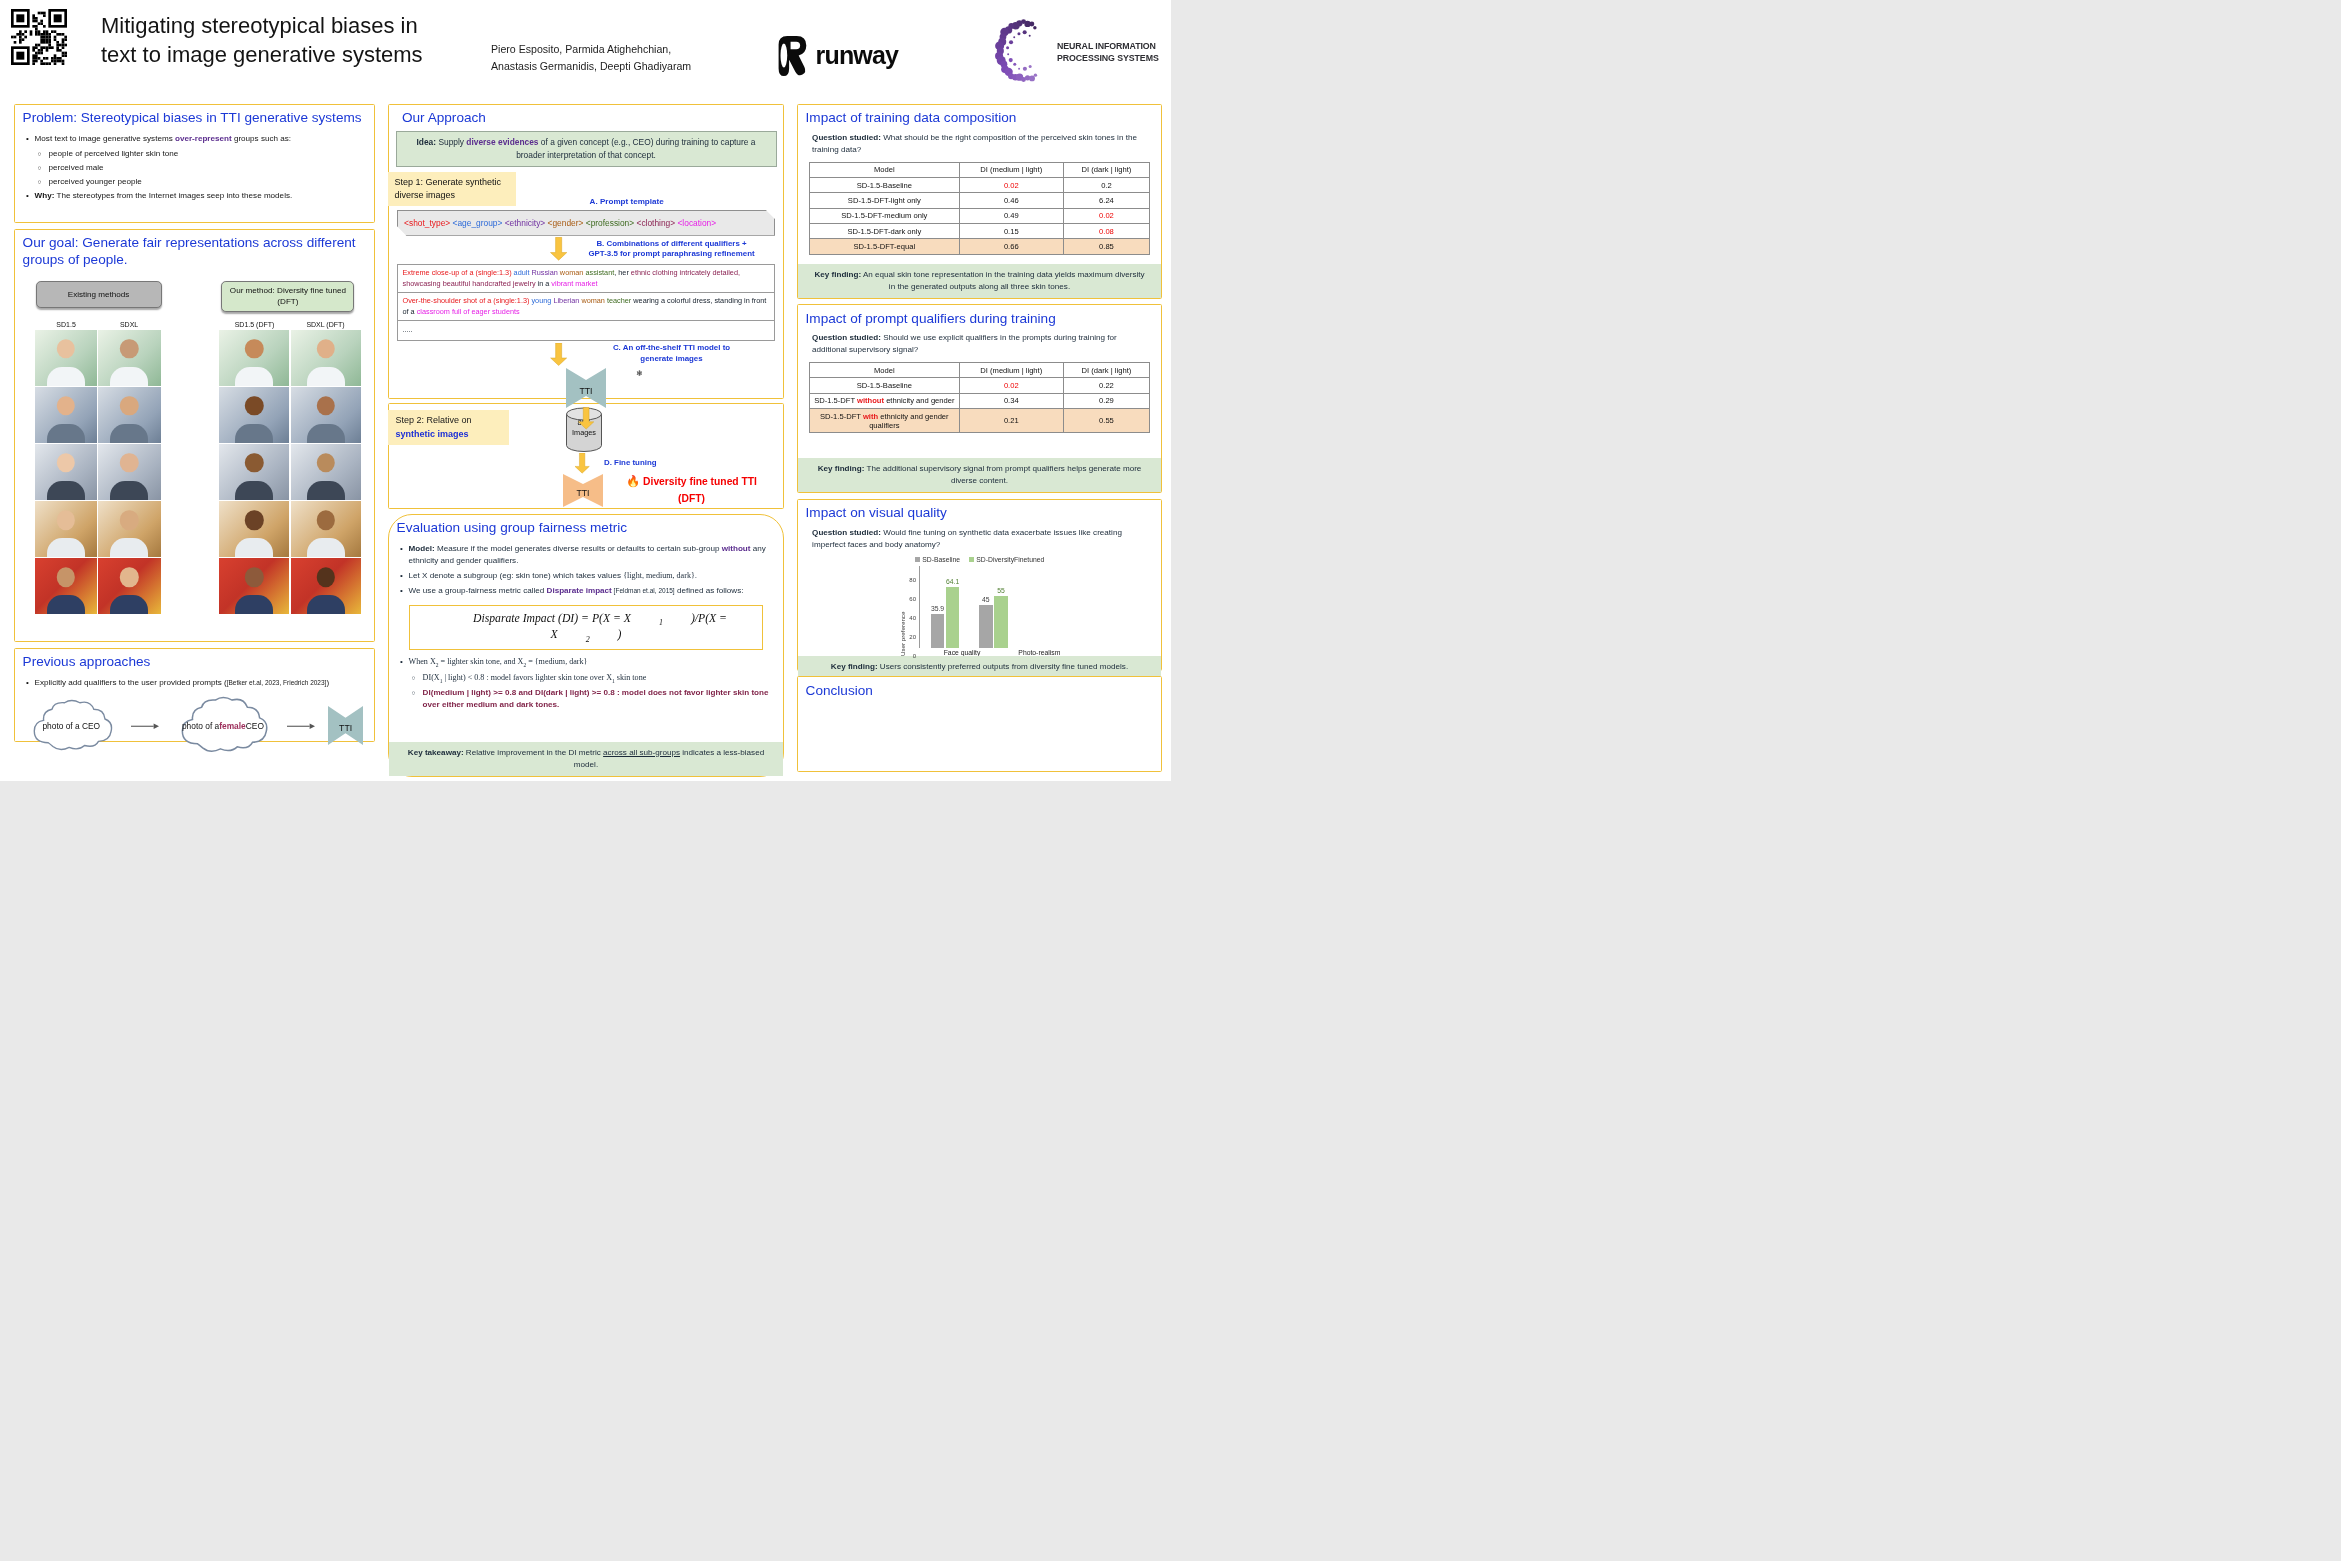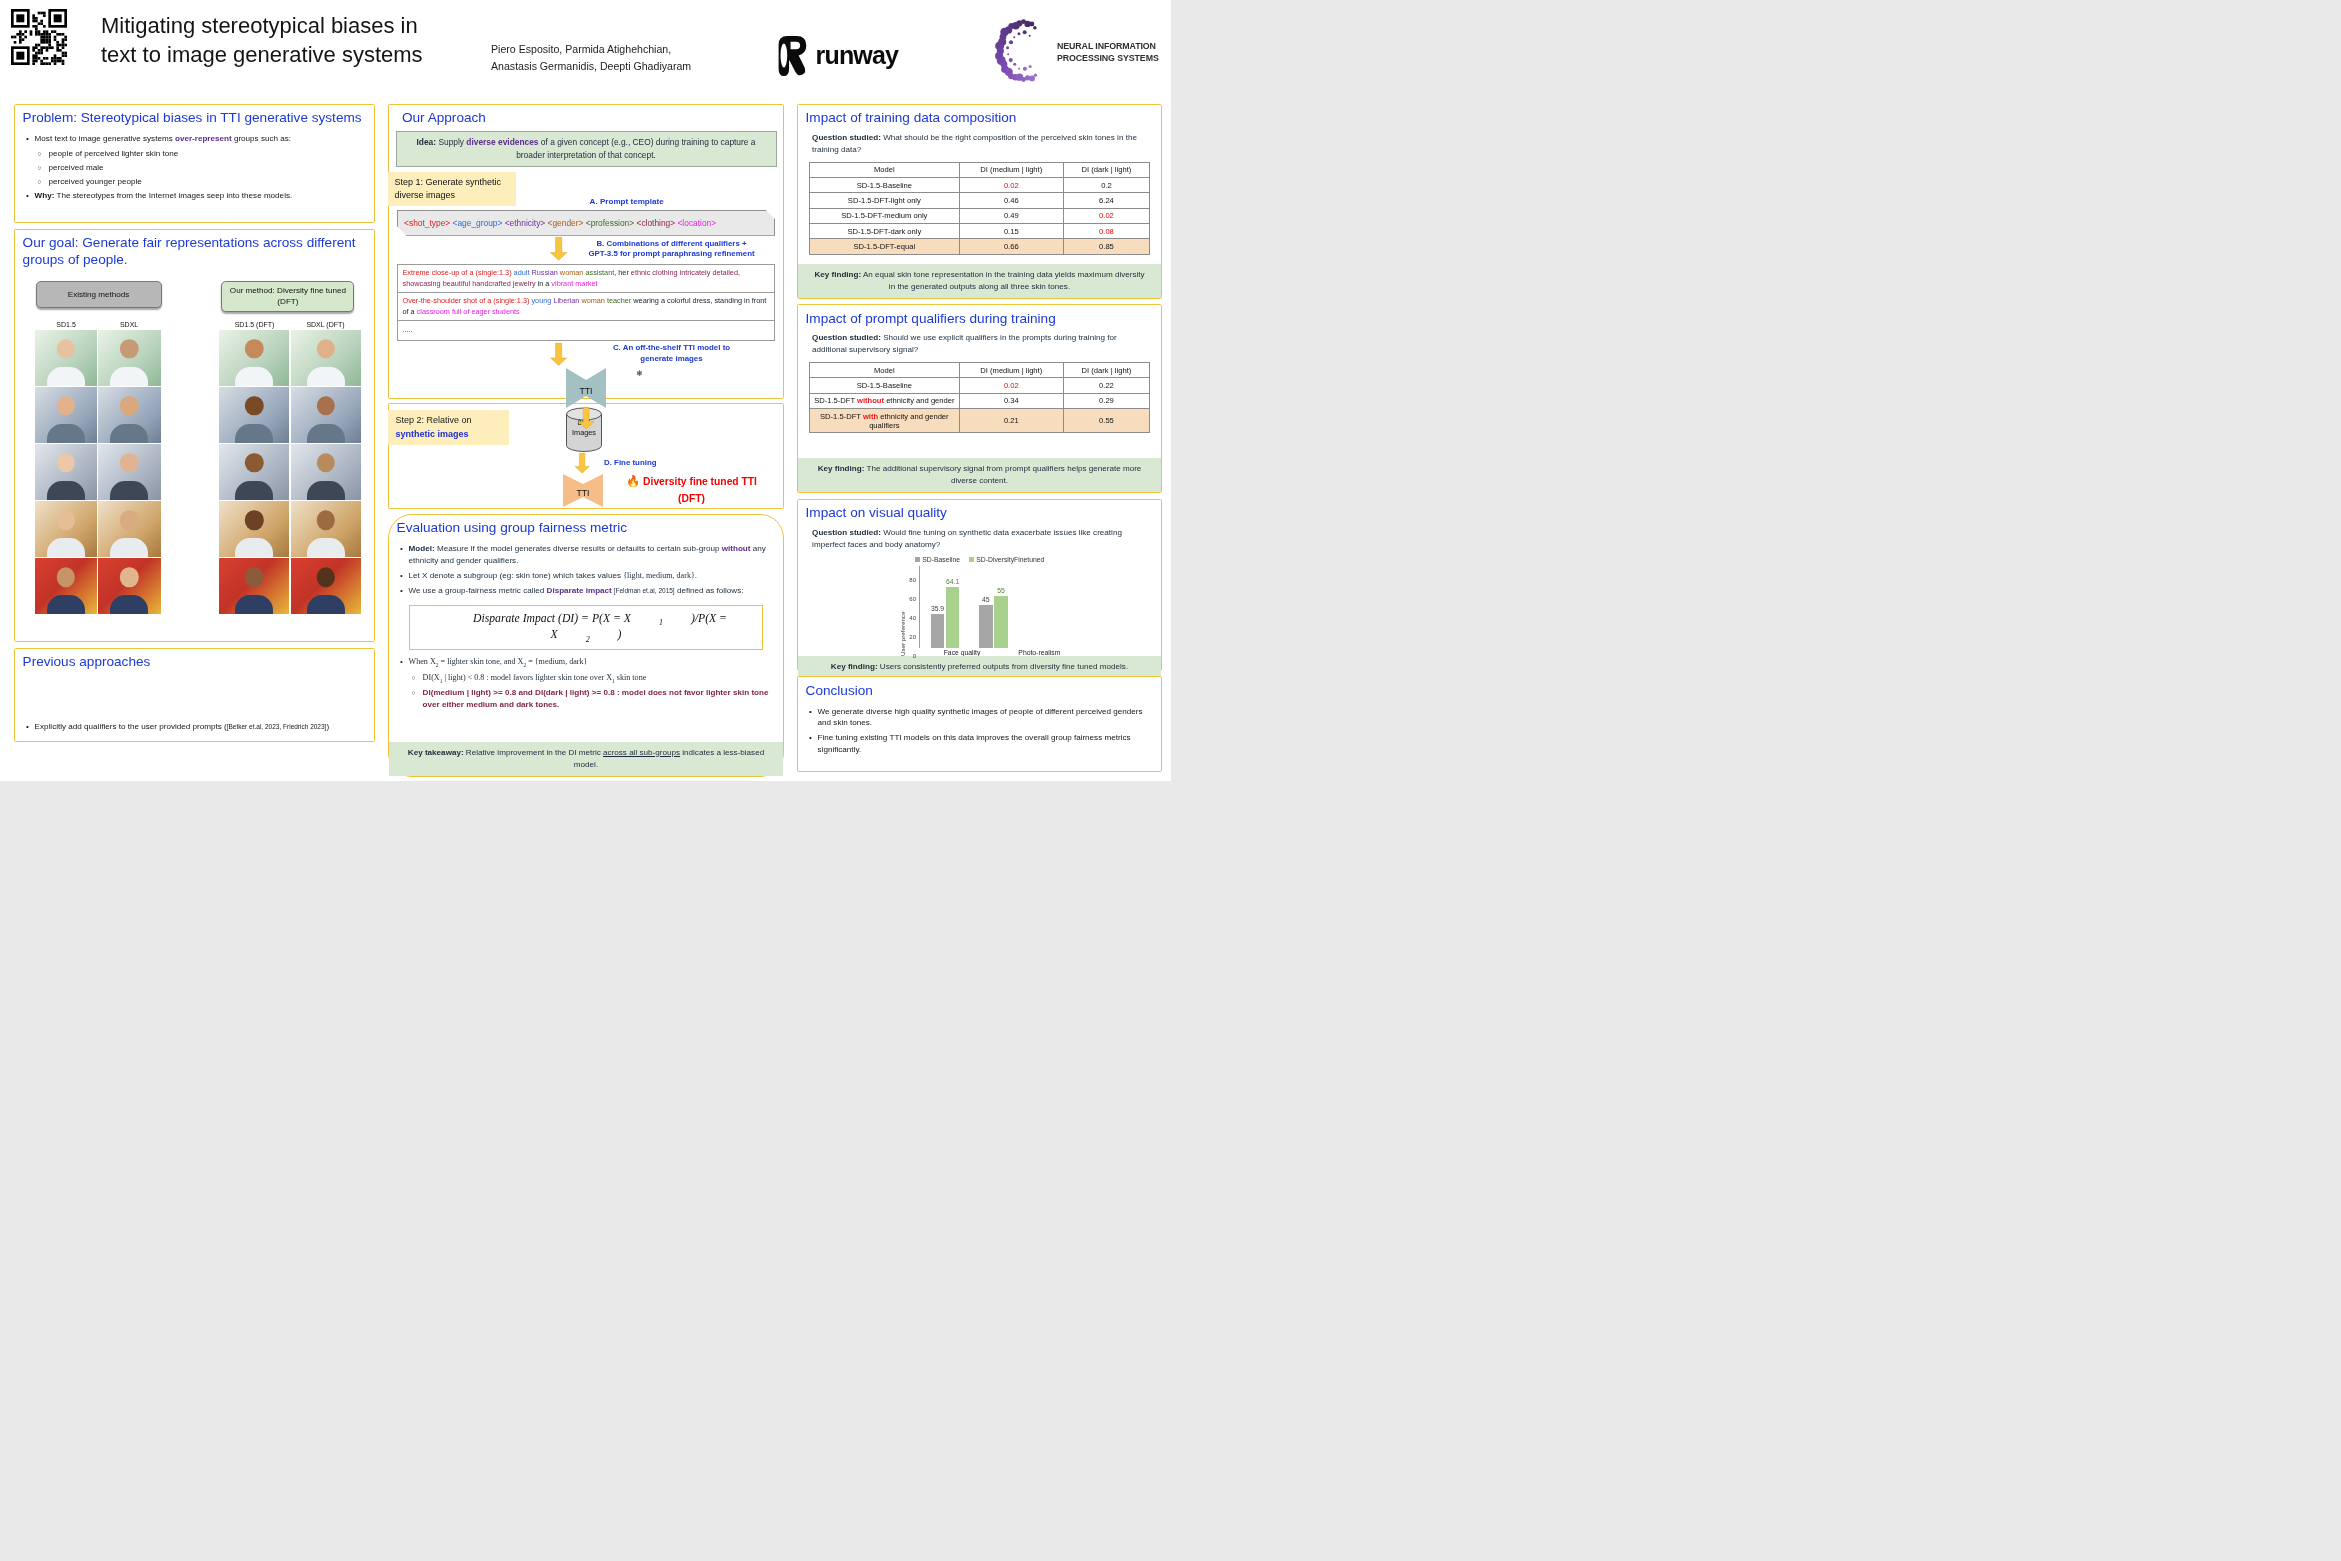--- a/index.html
+++ b/index.html
@@ -25,21 +25,21 @@
   .cols{display:grid;grid-template-columns:361px 396px 365px;column-gap:13px;padding:1.1px 8.7px 0 14px;align-items:start;}
   .col{display:flex;flex-direction:column;}
   .col.left{gap:6px;} .col.mid{gap:4.3px;} .col.right{gap:5.4px;}
   .box{border:1.1px solid #f0c13a;border-radius:1.6px;background:#fff;padding:4.3px 7.6px;box-sizing:border-box;
        display:flex;flex-direction:column;position:relative;}
   .sec-title{color:#1c39d6;font-size:13.6px;line-height:1.25;margin:1.1px 0 3.3px;}
 
   
   .box-problem{height:119px;}
   .box-goal{height:413px;}
-  .box-prev{height:94px;gap:44px;}
+  .box-prev{height:94px;}
   .bullets{font-size:8.1px;line-height:1.45;color:#161616;}
   .b{position:relative;padding-left:12px;margin:2.7px 0;}
   .b::before{content:"•";position:absolute;left:3.3px;}
   .sb{position:relative;padding-left:26px;margin:2.2px 0;}
   .sb::before{content:"○";position:absolute;left:15px;font-size:6.5px;top:1.1px;}
 
   .btnrow{display:flex;justify-content:space-between;padding:0 12px 0 13px;margin-top:8.7px;}
   .btn{border:0.5px solid #777;border-radius:4.9px;display:flex;align-items:center;justify-content:center;
        text-align:center;font-size:8.1px;color:#111;box-shadow:0 1.1px 1.6px rgba(0,0,0,.35);}
   .btn-gray{background:#b7b7b7;width:124px;height:25px;}
@@ -645,21 +645,17 @@
                   <span>Photo-realism</span>
                 </div>
             </div>
           </div>
         </div>
         <div class="finding"><span style="font-weight: 700;">Key finding:</span><span> Users consistently preferred outputs from diversity fine tuned models.</span></div>
       </div>
 
       <div class="box box-conc">
         <div class="sec-title">Conclusion</div>
-        <div class="bullets">
-          <div class="b">We generate diverse high quality synthetic images of people of different perceived genders and skin tones.</div>
-          <div class="b">Fine tuning existing TTI models on this data improves the overall group fairness metrics significantly.</div>
-        </div>
       </div>
     </div>
   </div>
 </div>
 
 
 </body></html>

